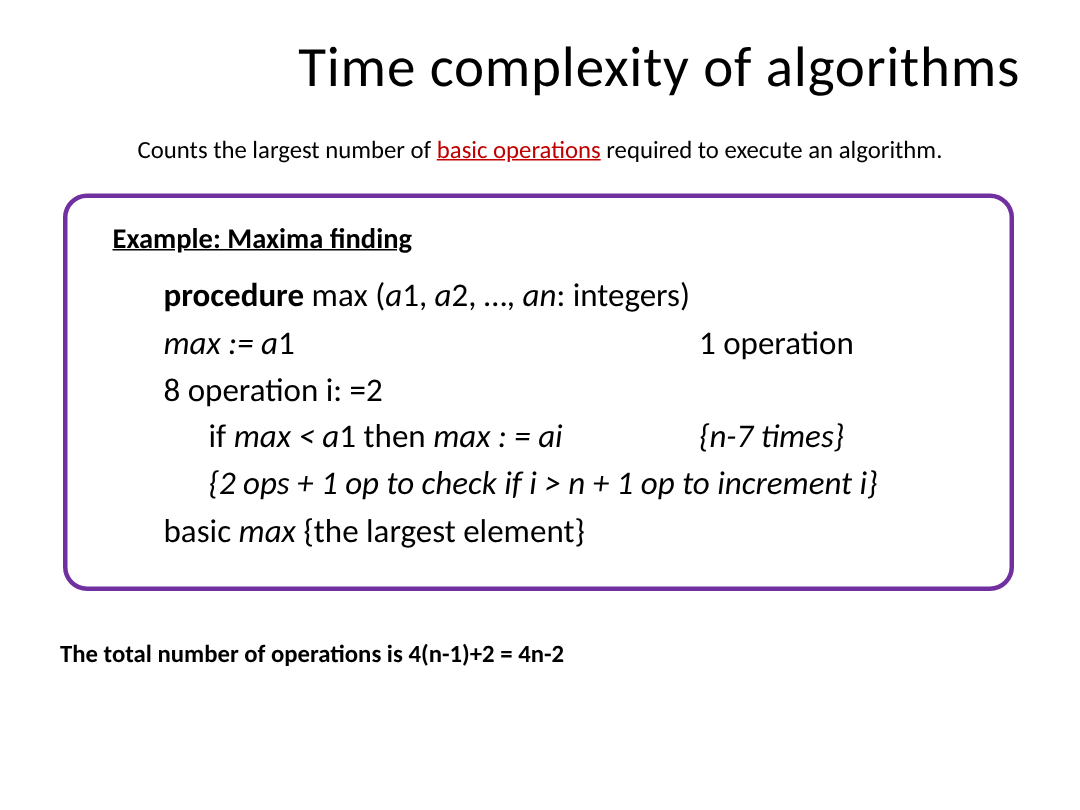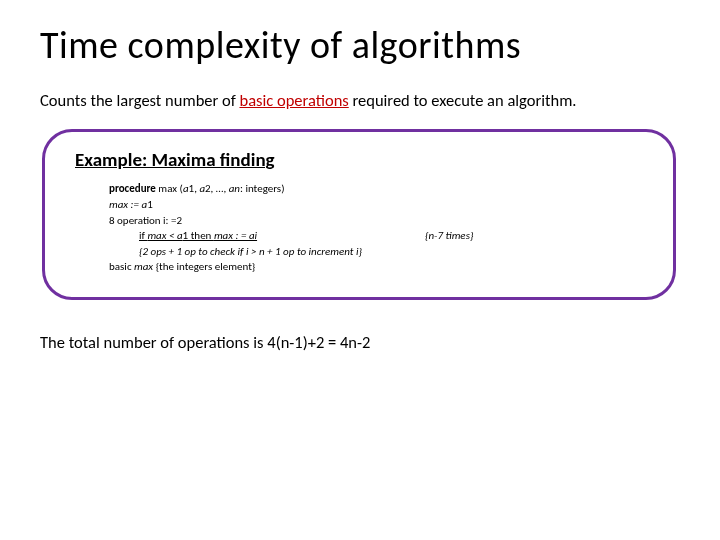--- a/index.html
+++ b/index.html
@@ -8,90 +8,92 @@
     height: 540px;
     background: #ffffff;
     font-family: Calibri, Arial, sans-serif;
     color: #000000;
     padding: 22px 40px 20px 40px;
     position: relative;
   }
   .title {
     font-size: 38px;
     font-weight: 400;
-    text-align: left;
+    text-align: right;
     margin-bottom: 22px;
     letter-spacing: 0.5px;
   }
   .subtitle {
     font-size: 16.5px;
     font-weight: 400;
     margin-bottom: 18px;
     line-height: 1.3;
+    text-align: center;
   }
   .subtitle .basic-ops {
     color: #c00000;
     text-decoration: underline;
   }
   .box {
     border: 3px solid #7030a0;
-    border-radius: 30px;
+    border-radius: 16px;
     padding: 16px 24px 22px 30px;
     margin: 0 4px 32px 2px;
   }
   .example-title {
     font-size: 19px;
     font-weight: 700;
     text-decoration: underline;
     margin-bottom: 10px;
   }
   .code-block {
     margin-left: 34px;
-    font-size: 11px;
+    font-size: 22px;
     line-height: 1.42;
   }
   .code-line { white-space: pre; }
   .kw { font-weight: 700; }
   .it { font-style: italic; }
   .conclusion {
     font-size: 16.5px;
-    font-weight: 400;
+    font-weight: 700;
   }
-  .row { display: flex; }
+  .row { display: flex; gap: 41px; }
   .left { width: 316px; flex-shrink: 0; }
-  .left-indent { width: 316px; flex-shrink: 0; padding-left: 30px; text-decoration: underline; }
+  .left-indent { width: 316px; flex-shrink: 0; padding-left: 30px; }
 </style>
 </head>
 <body>
 
 <h1 class="title">Time complexity of algorithms</h1>
 
 <p class="subtitle">
   <span>Counts the largest number of </span><span class="basic-ops">basic operations</span><span> required to execute an algorithm.</span>
 </p>
 
 <div class="box">
   <div class="example-title">Example: Maxima finding</div>
   <div class="code-block">
 
     <div class="code-line"><span class="kw">procedure</span><span> max (</span><span class="it">a</span><span>1, </span><span class="it">a</span><span>2, …, </span><span class="it">an</span><span>: integers)</span></div>
 
     <div class="row">
       <div class="left"><span class="it">max := a</span><span>1</span></div>
+      <div>1 operation</div>
     </div>
 
     <div class="row">
       <div>8 operation i: =2</div>
     </div>
 
     <div class="row">
       <div class="left-indent"><span>if </span><span class="it">max &lt; a</span><span>1 then </span><span class="it">max : = ai</span></div>
       <div class="it">{n-7 times}</div>
     </div>
 
     <div class="code-line it" style="padding-left:30px">{2 ops + 1 op to check if i &gt; n + 1 op to increment i}</div>
 
-    <div class="code-line"><span>basic </span><span class="it">max </span><span>{the integers element}</span></div>
+    <div class="code-line"><span>basic </span><span class="it">max </span><span>{the largest element}</span></div>
 
   </div>
 </div>
 
 <p class="conclusion">The total number of operations is 4(n-1)+2 = 4n-2</p>
 
 </body></html>

